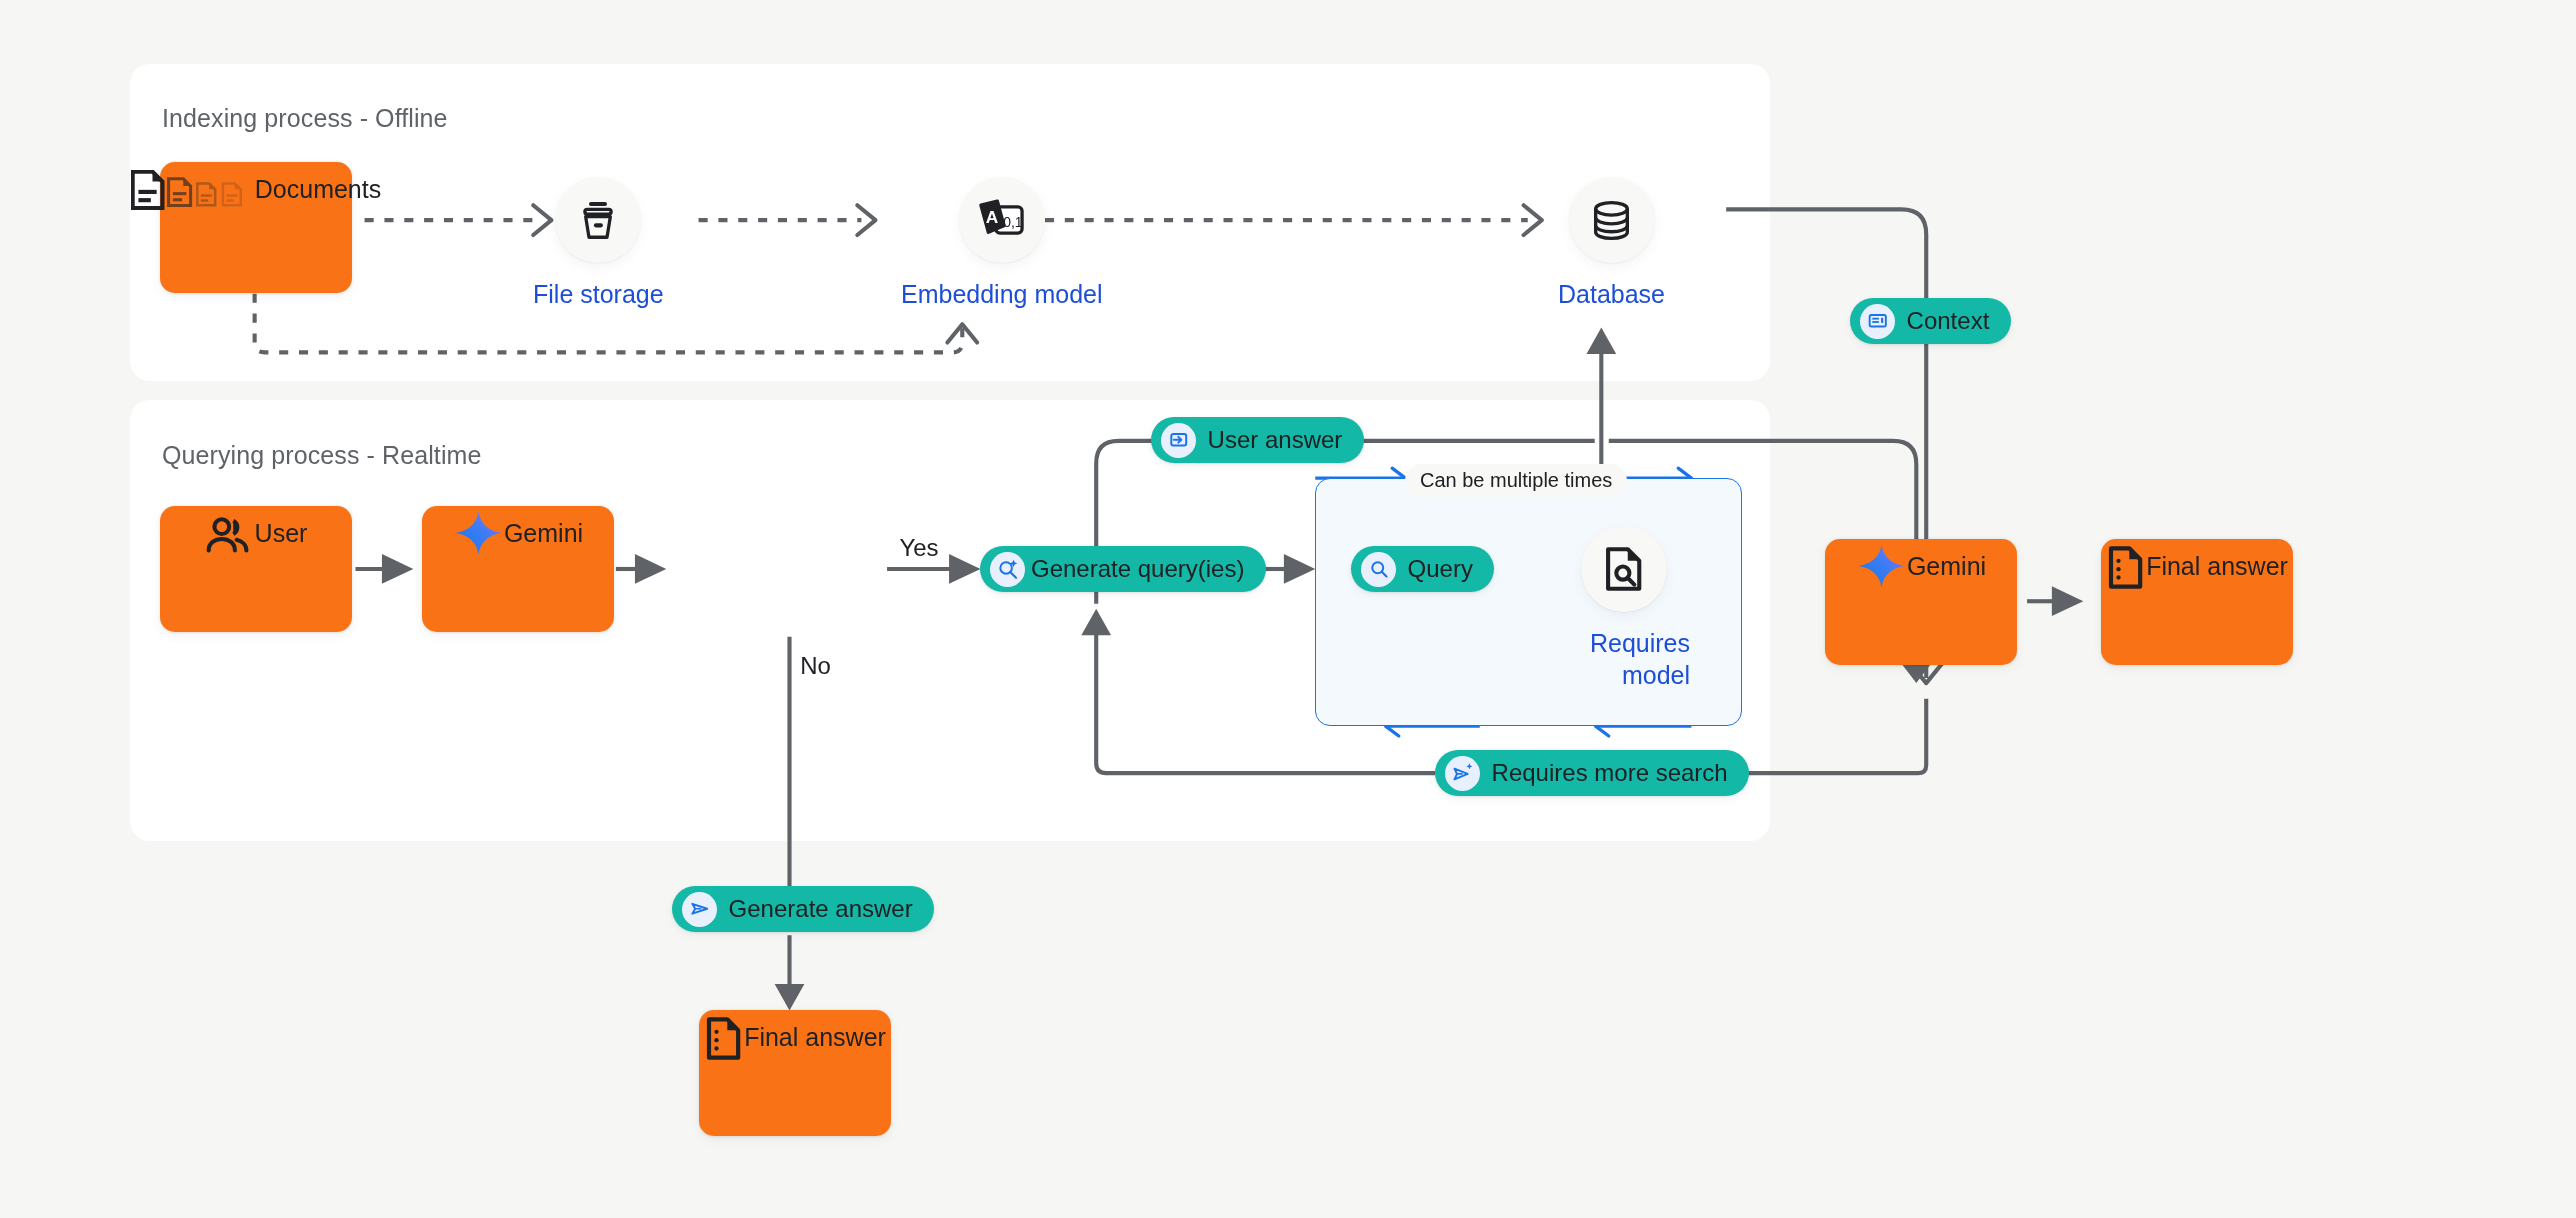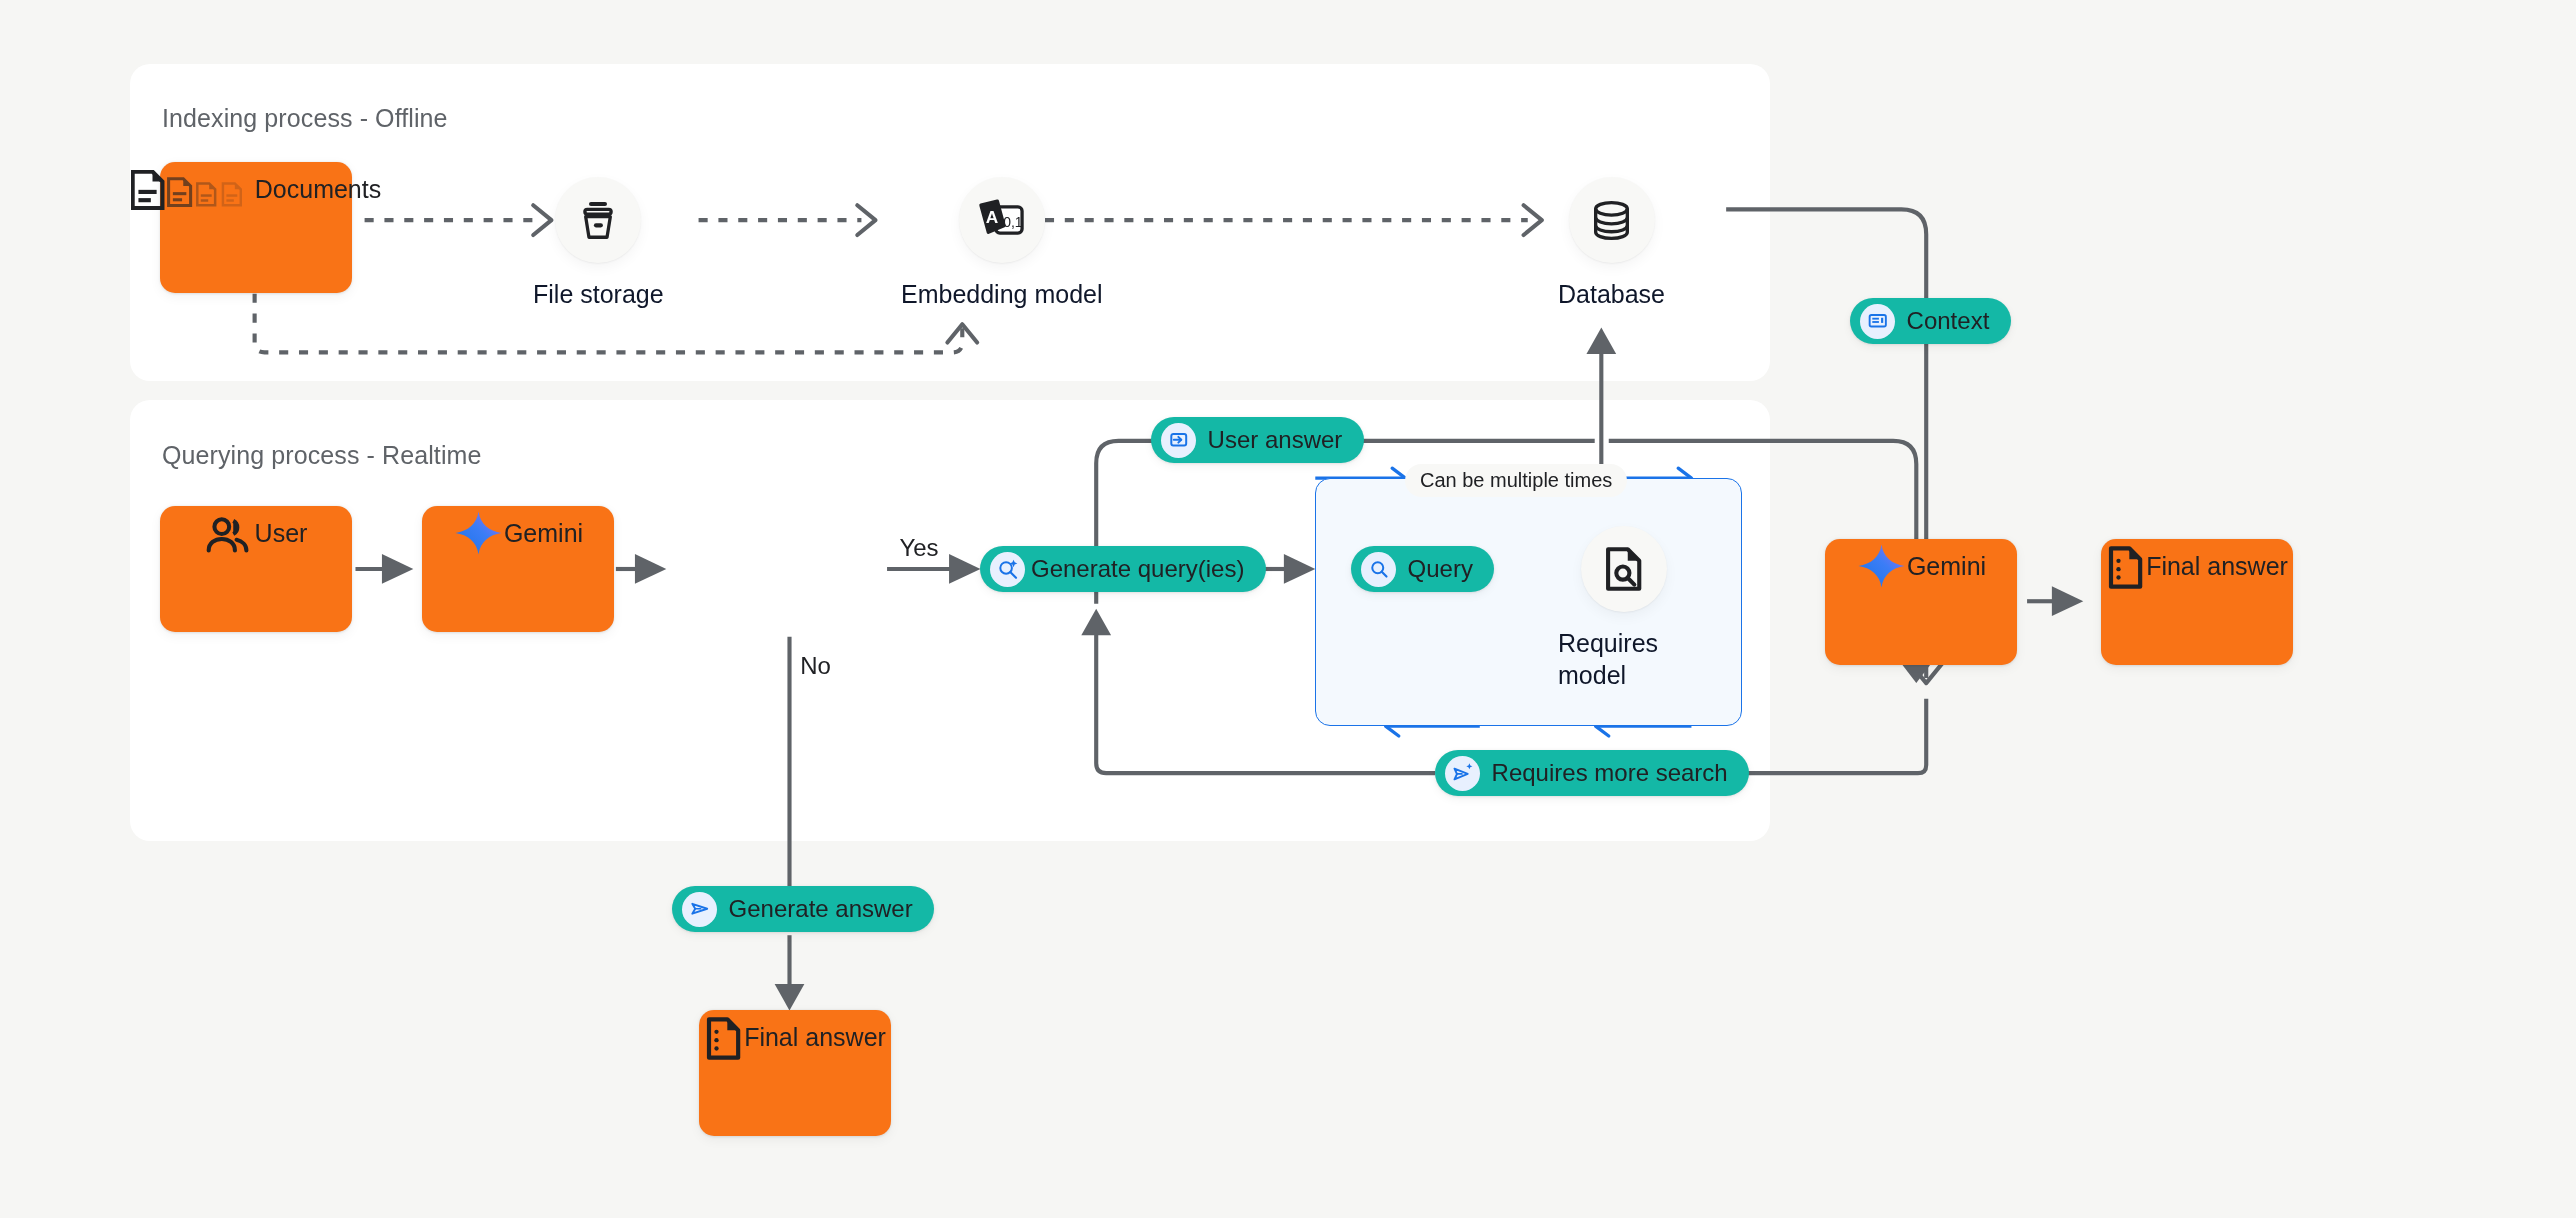--- a/index.html
+++ b/index.html
@@ -35,21 +35,21 @@
   .card .icon-wrap{height:51px;display:flex;align-items:flex-end;}
 
   
   .circ-node{position:absolute;display:flex;flex-direction:column;align-items:center;}
   .circ{
     width:86px;height:86px;border-radius:50%;
     background:#f8f8f6;
     box-shadow:0 0.8px 1.7px rgba(0,0,0,.06),0 5px 13.2px rgba(0,0,0,.045);
     display:flex;align-items:center;justify-content:center;
   }
-  .circ-label{margin-top:15px;font-size:25px;color:#0f172a;text-align:left;line-height:1.28;white-space:nowrap;}
+  .circ-label{margin-top:15px;font-size:25px;color:#1d4ed8;text-align:right;line-height:1.28;white-space:nowrap;}
   .circ-label.two{white-space:normal;width:132px;}
 
   
   .pill{
     position:absolute;background:#14b8a6;border-radius:826px;
     box-shadow:0 0.8px 2.5px rgba(0,0,0,.10),0 3.3px 10px rgba(0,0,0,.05);
     display:flex;align-items:center;gap:11.6px;
     padding:8.3px 21.5px 8.3px 10px;box-sizing:border-box;height:46px;
     font-size:24px;color:#202124;white-space:nowrap;
   }

